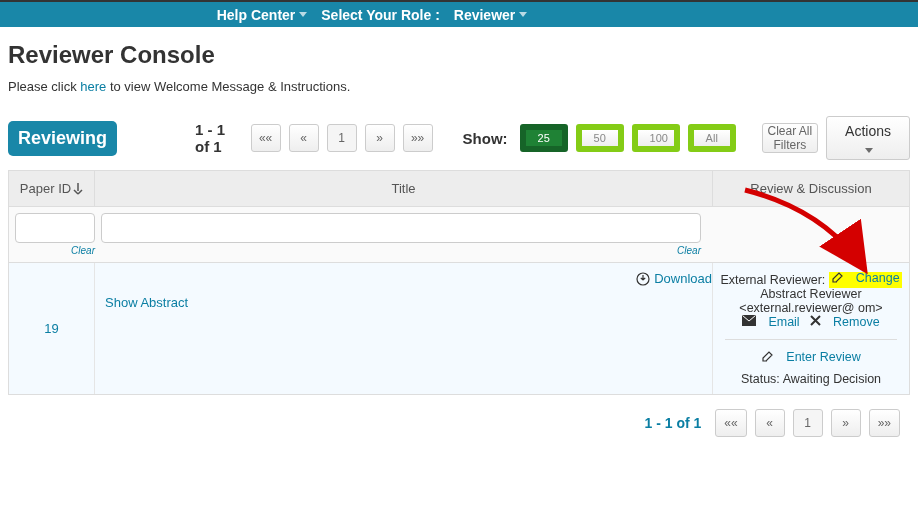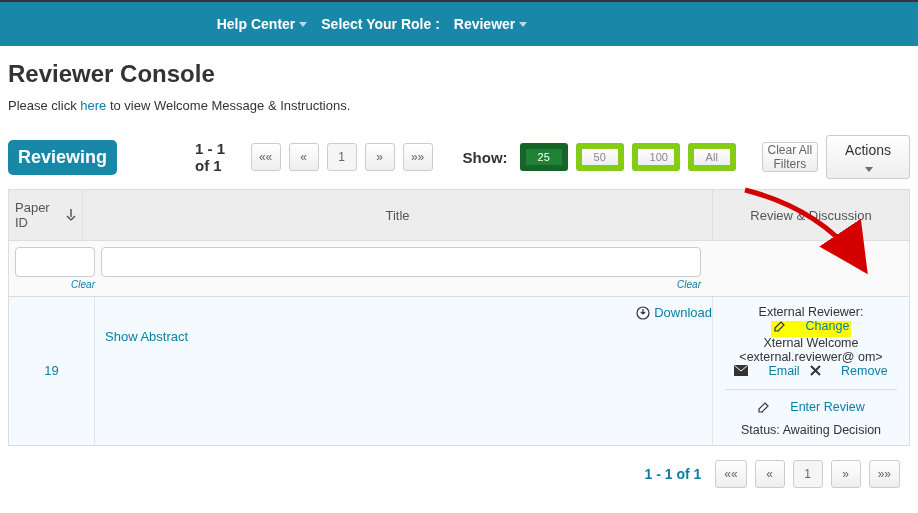--- a/index.html
+++ b/index.html
@@ -1,58 +1,58 @@
 <!DOCTYPE html>
 <html><head>
 <meta charset="utf-8">
 <style>
 * { box-sizing: border-box; margin: 0; padding: 0; }
 body { font-family: Arial, Helvetica, sans-serif; font-size: 13px; color: #333; background: #fff; width: 918px; }
-.topbar { background: #1987a8; border-top: 2px solid #333; height: 46px; display: flex; align-items: center; justify-content: center; gap: 14px; color: #fff; font-weight: bold; font-size: 14px; }
+.topbar { background: #1987a8; border-top: 2px solid #333; height: 27px; display: flex; align-items: center; justify-content: center; gap: 14px; color: #fff; font-weight: bold; font-size: 14px; }
 .topbar-item { display: flex; align-items: center; gap: 2px; cursor: pointer; }
 .caret { width: 0; height: 0; border-left: 4px solid transparent; border-right: 4px solid transparent; border-top: 5px solid #fff; display: inline-block; margin-left: 2px; opacity: .7; }
 .content { padding: 14px 8px 8px 8px; }
 h1 { font-size: 24px; font-weight: bold; margin-bottom: 10px; }
 .instructions { font-size: 13px; color: #333; margin-bottom: 22px; }
 .link { color: #0a7ea3; cursor: pointer; }
 .controls-row { display: flex; align-items: center; gap: 8px; }
 .reviewing-pill { background: #1987a8; color: #fff; font-weight: bold; border-radius: 5px; padding: 7px 10px; font-size: 18px; }
 .pager-text { font-weight: bold; font-size: 15px; color: #333; margin: 0 8px 0 70px; }
 .pager-btn { border: 1px solid #ccc; background: linear-gradient(#fff,#eee); color: #666; height: 28px; min-width: 30px; padding: 0 8px; border-radius: 3px; font-size: 12px; cursor: pointer; display: inline-flex; align-items: center; justify-content: center; }
 .pager-btn.active { background: #f5f5f5; }
 .show-label { font-weight: bold; font-size: 15px; color: #333; margin-left: 22px; margin-right: 4px; }
 .show-btn { border: 6px solid #84cc16; background: linear-gradient(#fff,#eee); color: #888; border-radius: 3px; height: 28px; min-width: 48px; padding: 0 12px; font-size: 11px; cursor: pointer; }
 .show-btn.active { background: #1f8235; border-color: #166428; color: #fff; }
 .clear-filters { border: 1px solid #ccc; background: linear-gradient(#fff,#eee); color: #666; border-radius: 3px; height: 30px; padding: 0 1px; font-size: 12px; cursor: pointer; margin-left: 18px; }
 .actions-btn { border: 1px solid #ccc; background: linear-gradient(#fff,#eee); color: #333; border-radius: 3px; padding: 6px 18px 18px 18px; font-size: 14px; cursor: pointer; margin-left: auto; position: relative; height: 44px; display: flex; flex-direction: column; align-items: center; }
 .actions-btn .caret { border-top-color: #333; position: absolute; bottom: 6px; }
 .grid { border: 1px solid #ddd; margin-top: 10px; }
 .grid-head { background: #ededed; display: flex; border-bottom: 1px solid #ddd; }
-.col-id { width: 74px; }
+.col-id { width: 86px; }
 .col-title { flex: 1; }
 .col-rd { width: 196px; }
 .gh-cell { display: flex; align-items: center; justify-content: center; padding: 10px 6px; color: #555; font-size: 13px; border-right: 1px solid #ddd; }
 .gh-cell:last-child { border-right: none; }
 .sort-arrow { display: inline-block; margin-left: 2px; }
 .filter-row { display: flex; background: #fafafa; border-bottom: 1px solid #ddd; padding: 6px; gap: 6px; }
 .filter-cell { display: flex; flex-direction: column; border-right: 0px solid #ddd; }
 .filter-cell input { border: 1px solid #ccc; border-radius: 4px; height: 30px; padding: 4px 6px; width: 100%; font-size: 13px; }
 .filter-cell .clear { text-align: right; font-size: 10px; color: #0a7ea3; margin-top: 2px; font-style: italic; cursor: pointer; }
 .fc-id { width: 80px; }
 .fc-title { flex: 1; }
 .fc-rd { width: 196px; }
 .grid-body { display: flex; background: #f4faff; }
 .gb-id { width: 86px; border-right: 1px solid #e5e5e5; display: flex; align-items: center; justify-content: center; color: #0a7ea3; }
 .gb-title { flex: 1; border-right: 1px solid #e5e5e5; padding: 8px 10px; position: relative; }
 .gb-title .title-line { color: #ddd; min-height: 14px; }
 .gb-title .download { position: absolute; right: 0; top: 8px; color: #0a7ea3; cursor: pointer; display: flex; align-items: center; gap: 4px; }
 .gb-title .show-abstract { color: #0a7ea3; cursor: pointer; margin-top: 10px; display: inline-block; }
 .gb-rd { width: 196px; padding: 8px 6px; text-align: center; font-size: 12.5px; color: #333; position: relative; }
 .hl { background: #ffff00; padding: 1px 2px; }
-.rd-action { color: #0a7ea3; cursor: pointer; display: inline-flex; align-items: center; gap: 20px; }
+.rd-action { color: #0a7ea3; cursor: pointer; display: inline-flex; align-items: flex-start; gap: 12px; }
 .rd-sep { margin: 10px 6px; border-top: 1px solid #ddd; }
 .footer-pager { display: flex; align-items: center; gap: 8px; justify-content: flex-end; padding: 14px 10px 20px 10px; }
 .footer-pager .pager-text { margin: 0 6px 0 0; color: #0a7ea3; font-size: 14px; }
 .icon { display: inline-block; }
 svg { display: block; }
 .arrow-svg { position: absolute; top: 170px; left: 715px; pointer-events: none; }
 </style>
 </head>
 <body>
 
@@ -151,21 +151,21 @@
             <span class="rd-action">
               <span class="icon">
                 <svg width="13" height="13" viewBox="0 0 13 13">
                     <path d="M2 11 h4 M2 11 v-3 l6 -6 l3 3 l-6 6 z" stroke="#333" stroke-width="1.2" fill="none"></path>
                   </svg>
               </span>
               <span>Change</span>
             </span>
           </span>
         </div>
-        <div>Xternal Welcome</div>
+        <div>Abstract Reviewer</div>
         <div>&lt;external.reviewer@           om&gt;</div>
         <div>
           <span class="rd-action">
             <span class="icon">
               <svg width="14" height="11" viewBox="0 0 14 11">
                   <rect x="0.5" y="0.5" width="13" height="10" stroke="#333" fill="#333"></rect>
                   <path d="M0.5 0.5 L7 6 L13.5 0.5" stroke="#fff" stroke-width="1" fill="none"></path>
                 </svg>
             </span>
             <span>Email</span>

